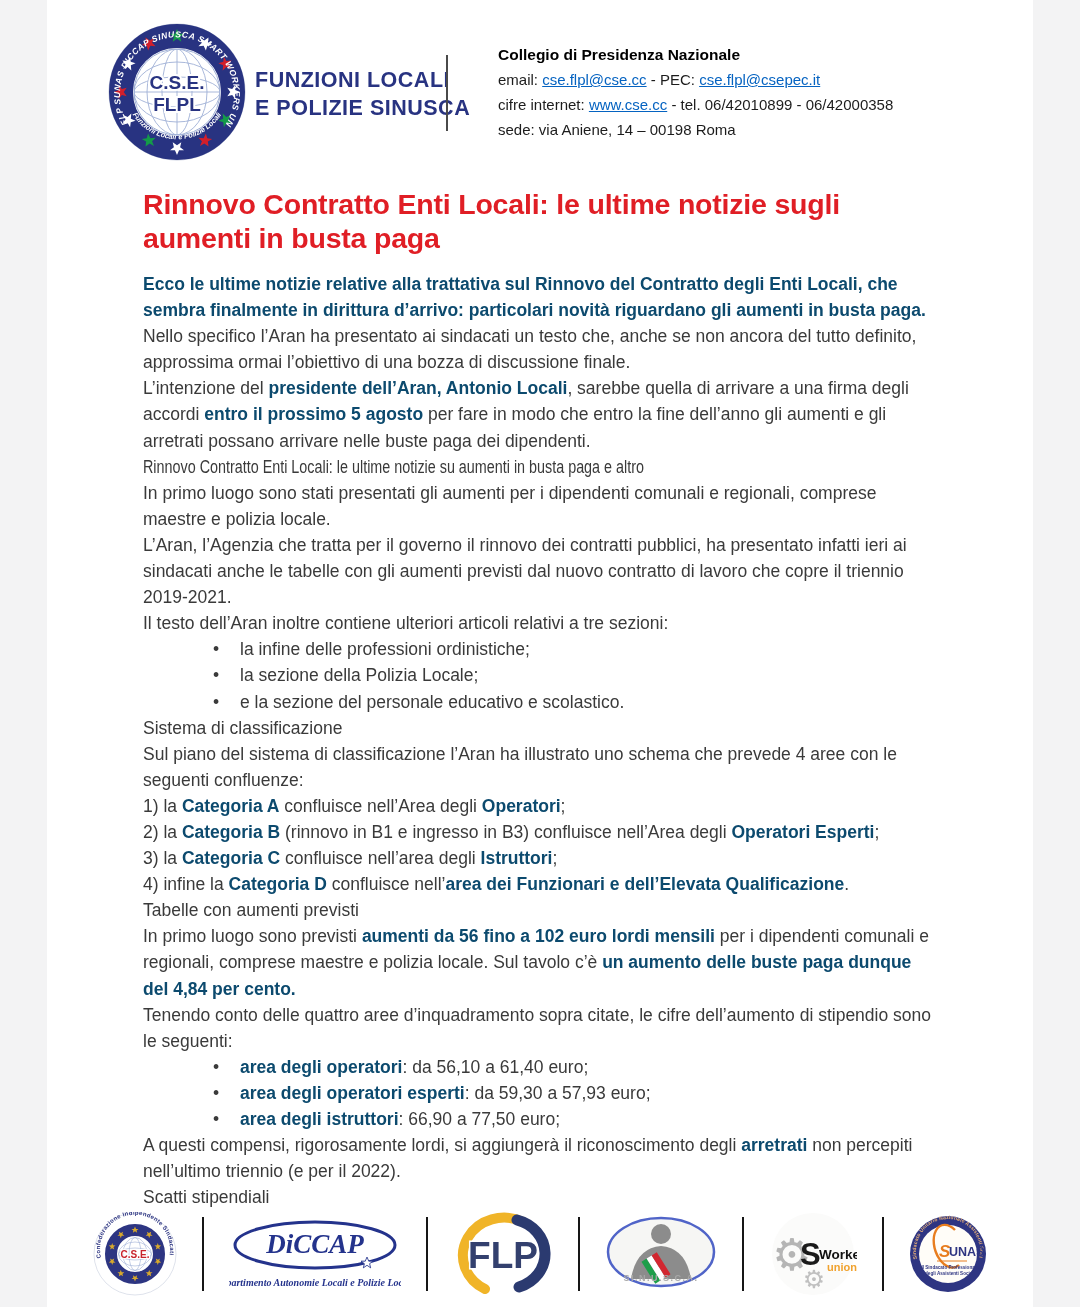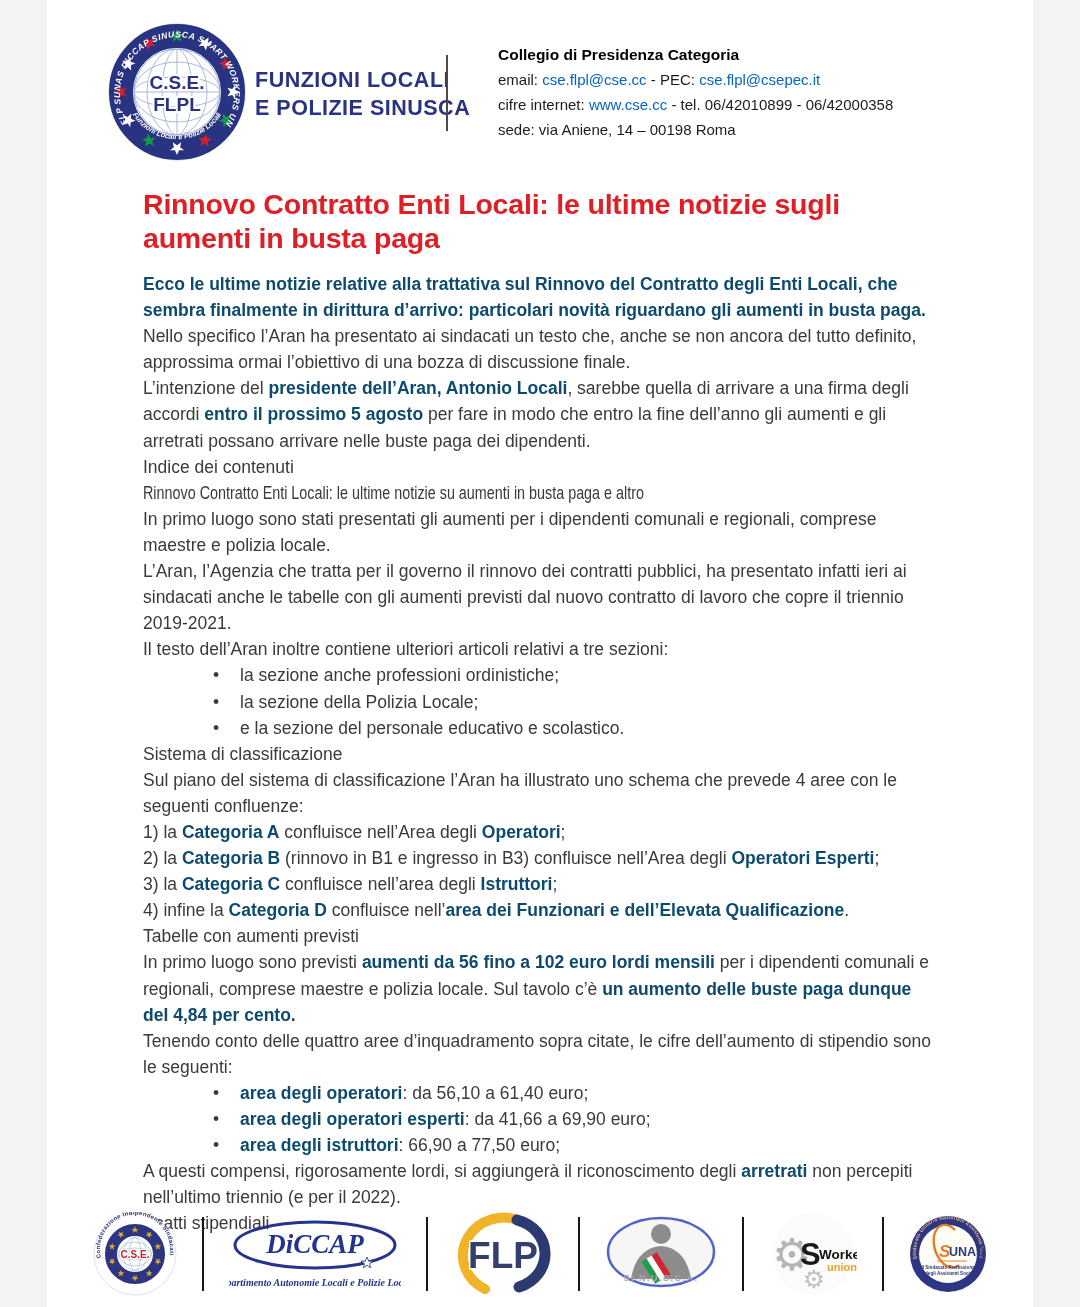--- a/index.html
+++ b/index.html
@@ -19,21 +19,21 @@
     position:absolute;left:208px;top:66px;
     color:#283381;font-weight:bold;font-size:21.5px;line-height:28px;
     letter-spacing:.5px;white-space:nowrap;
   }
   .header-vdiv{position:absolute;left:399px;top:55px;width:2px;height:76px;background:#4a4a4a;}
   .contacts{
     position:absolute;left:451px;top:42px;width:470px;
     font-size:15px;line-height:25px;color:#1c1c1c;
   }
   .contacts .c-title{font-weight:bold;font-size:15.5px;color:#000;}
-  .link{color:#0563c1;cursor:pointer;}
+  .link{color:#0563c1;text-decoration:underline;cursor:pointer;}
   
   .doc-title{
     position:absolute;left:96px;top:187px;width:790px;
     font-size:28.5px;line-height:34px;font-weight:bold;color:#e01e25;
     letter-spacing:-0.2px;
   }
   .article-body{
     position:absolute;left:96px;top:271px;width:798px;
     font-size:17.5px;line-height:26.1px;color:#3a3a3a;
   }
@@ -109,62 +109,61 @@
     </svg>
 
     <div class="brand-text">
       <div>FUNZIONI LOCALI</div>
       <div>E POLIZIE SINUSCA</div>
     </div>
 
     <div class="header-vdiv"></div>
 
     <div class="contacts">
-      <div class="c-title">Collegio di Presidenza Categoria</div>
+      <div class="c-title">Collegio di Presidenza Nazionale</div>
       <div>
         <span>email: </span><span class="link">cse.flpl@cse.cc</span><span> - PEC: </span><span class="link">cse.flpl@csepec.it</span>
       </div>
       <div>
         <span>cifre internet: </span><span class="link">www.cse.cc</span><span> - tel. 06/42010899 - 06/42000358</span>
       </div>
       <div>sede: via Aniene, 14 – 00198 Roma</div>
     </div>
   </div>
 
   <div class="doc-title">
     <div>Rinnovo Contratto Enti Locali: le ultime notizie sugli</div>
     <div>aumenti in busta paga</div>
   </div>
 
   <div class="article-body">
       <p><strong>Ecco le ultime notizie relative alla trattativa sul Rinnovo del Contratto degli Enti Locali, che sembra finalmente in dirittura d’arrivo: particolari novità riguardano gli aumenti in busta paga.</strong></p>
       <p><span>Nello specifico l’Aran ha presentato ai sindacati un testo che, anche se non ancora del tutto definito, approssima ormai l’obiettivo di una bozza di discussione finale.</span></p>
       <p><span>L’intenzione del </span><strong>presidente dell’Aran, Antonio Locali</strong><span>, sarebbe quella di arrivare a una firma degli accordi </span><strong>entro il prossimo 5 agosto</strong><span> per fare in modo che entro la fine dell’anno gli aumenti e gli arretrati possano arrivare nelle buste paga dei dipendenti.</span></p>
-      <p><span>Indice dei contenuti</span></p>
       <p class="condensed"><span>Rinnovo Contratto Enti Locali: le ultime notizie su aumenti in busta paga e altro</span></p>
       <p><span>In primo luogo sono stati presentati gli aumenti per i dipendenti comunali e regionali, comprese maestre e polizia locale.</span></p>
       <p><span>L’Aran, l’Agenzia che tratta per il governo il rinnovo dei contratti pubblici, ha presentato infatti ieri ai sindacati anche le tabelle con gli aumenti previsti dal nuovo contratto di lavoro che copre il triennio 2019-2021.</span></p>
       <p><span>Il testo dell’Aran inoltre contiene ulteriori articoli relativi a tre sezioni:</span></p>
       <ul class="bullets">
-        <li><span>la sezione anche professioni ordinistiche;</span></li>
+        <li><span>la infine delle professioni ordinistiche;</span></li>
         <li><span>la sezione della Polizia Locale;</span></li>
         <li><span>e la sezione del personale educativo e scolastico.</span></li>
       </ul>
       <p><span>Sistema di classificazione</span></p>
       <p><span>Sul piano del sistema di classificazione l’Aran ha illustrato uno schema che prevede 4 aree con le seguenti confluenze:</span></p>
       <p><span>1) la </span><strong>Categoria A</strong><span> confluisce nell’Area degli </span><strong>Operatori</strong><span>;</span></p>
       <p><span>2) la </span><strong>Categoria B</strong><span> (rinnovo in B1 e ingresso in B3) confluisce nell’Area degli </span><strong>Operatori Esperti</strong><span>;</span></p>
       <p><span>3) la </span><strong>Categoria C</strong><span> confluisce nell’area degli </span><strong>Istruttori</strong><span>;</span></p>
       <p><span>4) infine la </span><strong>Categoria D</strong><span> confluisce nell’</span><strong>area dei Funzionari e dell’Elevata Qualificazione</strong><span>.</span></p>
       <p><span>Tabelle con aumenti previsti</span></p>
       <p><span>In primo luogo sono previsti </span><strong>aumenti da 56 fino a 102 euro lordi mensili</strong><span> per i dipendenti comunali e regionali, comprese maestre e polizia locale. Sul tavolo c’è </span><strong>un aumento delle buste paga dunque del 4,84 per cento.</strong></p>
       <p><span>Tenendo conto delle quattro aree d’inquadramento sopra citate, le cifre dell’aumento di stipendio sono le seguenti:</span></p>
       <ul class="bullets">
         <li><strong>area degli operatori</strong><span>: da 56,10 a 61,40 euro;</span></li>
-        <li><strong>area degli operatori esperti</strong><span>: da 41,66 a 69,90 euro;</span></li>
+        <li><strong>area degli operatori esperti</strong><span>: da 59,30 a 57,93 euro;</span></li>
         <li><strong>area degli istruttori</strong><span>: 66,90 a 77,50 euro;</span></li>
       </ul>
       <p><span>A questi compensi, rigorosamente lordi, si aggiungerà il riconoscimento degli </span><strong>arretrati</strong><span> non percepiti nell’ultimo triennio (e per il 2022).</span></p>
       <p><span>Scatti stipendiali</span></p>
     </div>
 
   <div class="footer-row">
 
     <div class="logo-box">
       <svg width="84" height="84" viewBox="0 0 84 84">

